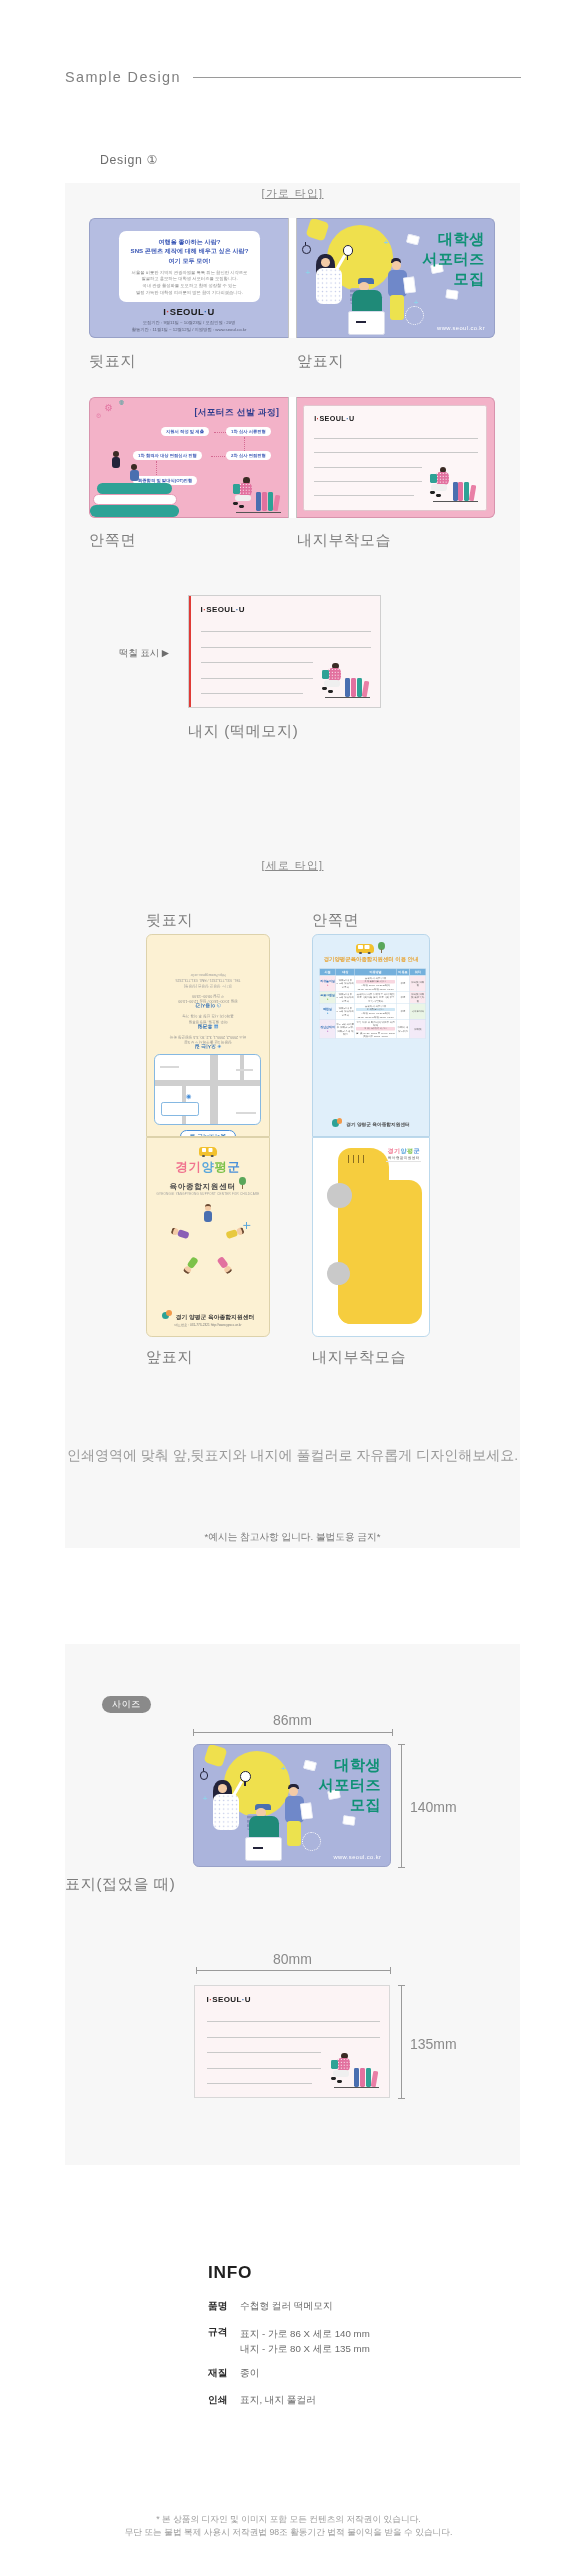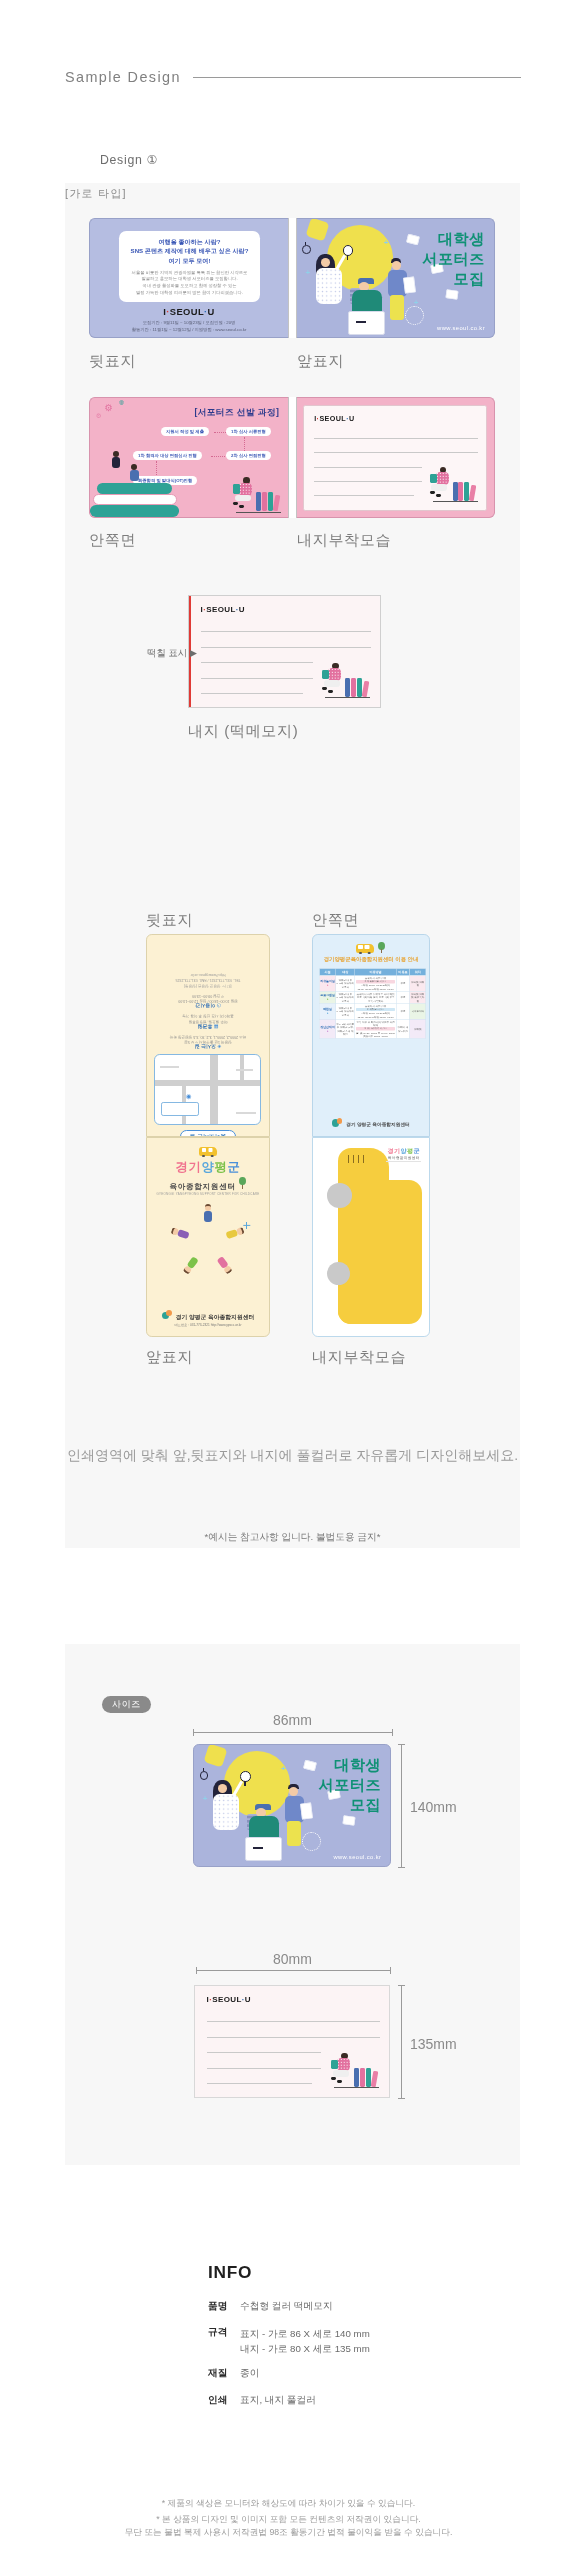--- a/index.html
+++ b/index.html
@@ -1,21 +1,21 @@
 <!DOCTYPE html>
 <html style="--panel: #f7f7f7; --lavender-back: #b5bde1; --lavender-front: #abb4dc; --green-title: #0f9175; --blue-heading: #3a57b5; --navy-title: #2b3a8c; --pink-card: #f3b2c8; --pink-deep: #e2719f; --cream-card: #fcf1d3; --lightblue-card: #e0effa; --table-header: #74b0dc; --yellow-sticky: #f6cd3e; --yellow-bulb: #efe04d; --red-mark: #e03a36; --orange-title: #e8a029; --badge-gray: #8a8a8a; --blue-dot: #2b6cb5;font-size:11.5px"><head>
 <meta charset="utf-8">
 <style>
   html,body{margin:0;padding:0;background:#fff;}
   body{font-family:"Liberation Sans","DejaVu Sans",sans-serif;}
   #canvas{position:relative;width:577px;height:2576px;background:#fff;overflow:hidden;}
   .abs{position:absolute;}
   .panel{position:absolute;left:65px;width:455px;background:var(--panel,#f7f7f7);}
   .cap{position:absolute;color:#7d7d7d;font-size:15px;letter-spacing:0.7px;}
-  .seclabel{position:absolute;left:65px;width:455px;text-align:left;color:#8a8a8a;font-size:10.8px;letter-spacing:1.4px;}
+  .seclabel{position:absolute;left:65px;width:455px;text-align:center;color:#8a8a8a;font-size:10.8px;letter-spacing:1.4px;text-decoration:underline;}
   .note{position:absolute;left:65px;width:455px;text-align:center;}
   
   .spread{position:absolute;display:flex;}
   .half{position:relative;height:100%;overflow:hidden;}
   .fold{width:8.7px;height:100%;background:#fff;border-left:0.7px solid #c3c3c3;border-right:0.7px solid #c3c3c3;box-sizing:border-box;}
   
   .bcv{width:199px;background:var(--lavender-back);border-radius:5.8px 0 0 5.8px;border:0.7px solid #98a1c8;border-right:none;box-sizing:border-box;}
   .bcv .wbox{position:absolute;left:29px;top:11.5px;width:141px;height:71px;background:#fff;border-radius:7.2px;text-align:center;}
   .bcv .hline{font-size:6.1px;font-weight:bold;color:var(--blue-heading);line-height:1.55;}
   .bcv .bline{font-size:4.3px;color:#8a8a8a;line-height:1.6;}
@@ -280,23 +280,24 @@
       <div class="bk" style="left:36px;background:#2ea296;"></div>
       <div class="bk" style="left:42px;background:#e97fa6;height:16px;transform:rotate(10deg);"></div>
       <div class="head"></div>
         <div class="body"></div>
         <div class="legs"></div>
       <div class="shoe" style="left:1.4px;top:26px;"></div>
         <div class="shoe" style="left:7.2px;top:29px;"></div>
       <div class="tome"></div>
     </div>
   </div>
-  <div class="abs" style="left:118px;top:647px;width:79px;text-align:right;font-size:9.4px;color:#6d6d6d;">떡칠 표시 ▶</div>
+  <div class="abs" style="left:90px;top:647px;width:79px;text-align:right;font-size:9.4px;color:#6d6d6d;">떡칠 표시 ▶</div>
   <div class="cap" style="left:188px;top:722px;width:193px;">내지 (떡메모지)</div>
 
+  <div class="seclabel" style="top:859px;">[세로 타입]</div>
   <div class="cap" style="left:146px;top:911px;width:124px;">뒷표지</div>
   <div class="cap" style="left:312px;top:911px;width:118px;">안쪽면</div>
 
   <div class="vcard" style="left:146px;top:934px;width:124px;height:203px;background:var(--cream-card);border:0.7px solid #ddd2ab;border-radius:5.8px 5.8px 0 0;overflow:hidden;">
     <div class="rot">
       <div style="text-align:center;margin-top:8.7px;"><span class="pill">찾아오시는 길</span></div>
       <div class="mapbox">
         <div class="road" style="left:42px;top:0;width:8px;height:100%;"></div>
         <div class="road" style="left:0;top:38px;width:100%;height:5.8px;"></div>
         <div class="road" style="left:16px;top:43px;width:4.3px;height:26px;"></div>
@@ -491,20 +492,21 @@
       <div>대학생</div>
       <div>서포터즈</div>
       <div>모집</div>
     </div>
     <div class="furl">www.seoul.co.kr</div>
   </div>
   <div class="mline-v" style="left:401px;top:1744px;height:123px;"></div>
   <div class="mtick-h" style="left:398px;top:1744px;"></div>
   <div class="mtick-h" style="left:398px;top:1867px;"></div>
   <div class="mdim" style="left:410px;top:1799px;">140mm</div>
+  <div class="cap" style="left:65px;top:1875px;width:455px;">표지(접었을 때)</div>
 
   <div class="mdim" style="left:65px;top:1951px;width:455px;text-align:center;">80mm</div>
   <div class="mline-h" style="left:196px;top:1970px;width:194px;"></div>
   <div class="mtick-v" style="left:196px;top:1967px;"></div>
   <div class="mtick-v" style="left:390px;top:1967px;"></div>
 
   <div class="memocard" style="left:194px;top:1985px;width:196px;height:113px;border:0.7px solid #d8d8d8;">
     <div class="abs logo" style="left:11.5px;top:8.7px;font-size:8px;">
       <span>I</span><span class="dr">·</span><span>SEOUL</span><span class="db">·</span><span>U</span>
     </div>
@@ -538,18 +540,17 @@
   <div class="abs" style="left:208px;top:2326px;font-size:9.7px;font-weight:800;color:#2a2a2a;">규격</div>
   <div class="abs" style="left:240px;top:2326px;font-size:9.7px;color:#6b6b6b;line-height:1.55;">
     <div>표지 - 가로 86 X 세로 140 mm</div>
     <div>내지 - 가로 80 X 세로 135 mm</div>
   </div>
   <div class="abs" style="left:208px;top:2367px;font-size:9.7px;font-weight:800;color:#2a2a2a;">재질</div>
   <div class="abs" style="left:240px;top:2367px;font-size:9.7px;color:#6b6b6b;">종이</div>
   <div class="abs" style="left:208px;top:2394px;font-size:9.7px;font-weight:800;color:#2a2a2a;">인쇄</div>
   <div class="abs" style="left:240px;top:2394px;font-size:9.7px;color:#6b6b6b;">표지, 내지 풀컬러</div>
 
-  <div class="abs" style="left:0;top:2498px;width:577px;text-align:center;font-size:8.7px;color:#9b9b9b;">* 제품의 색상은 모니터와 해상도에 따라 차이가 있을 수 있습니다.</div>
   <div class="abs" style="left:0;top:2514px;width:577px;text-align:center;font-size:8.7px;color:#9b9b9b;">* 본 상품의 디자인 및 이미지 포함 모든 컨텐츠의 저작권이 있습니다.</div>
   <div class="abs" style="left:0;top:2527px;width:577px;text-align:center;font-size:8.7px;color:#9b9b9b;">무단 또는 불법 복제 사용시 저작권법 98조 활동기간 법적 불이익을 받을 수 있습니다.</div>
 
 </div>
 
 
 </body></html>

